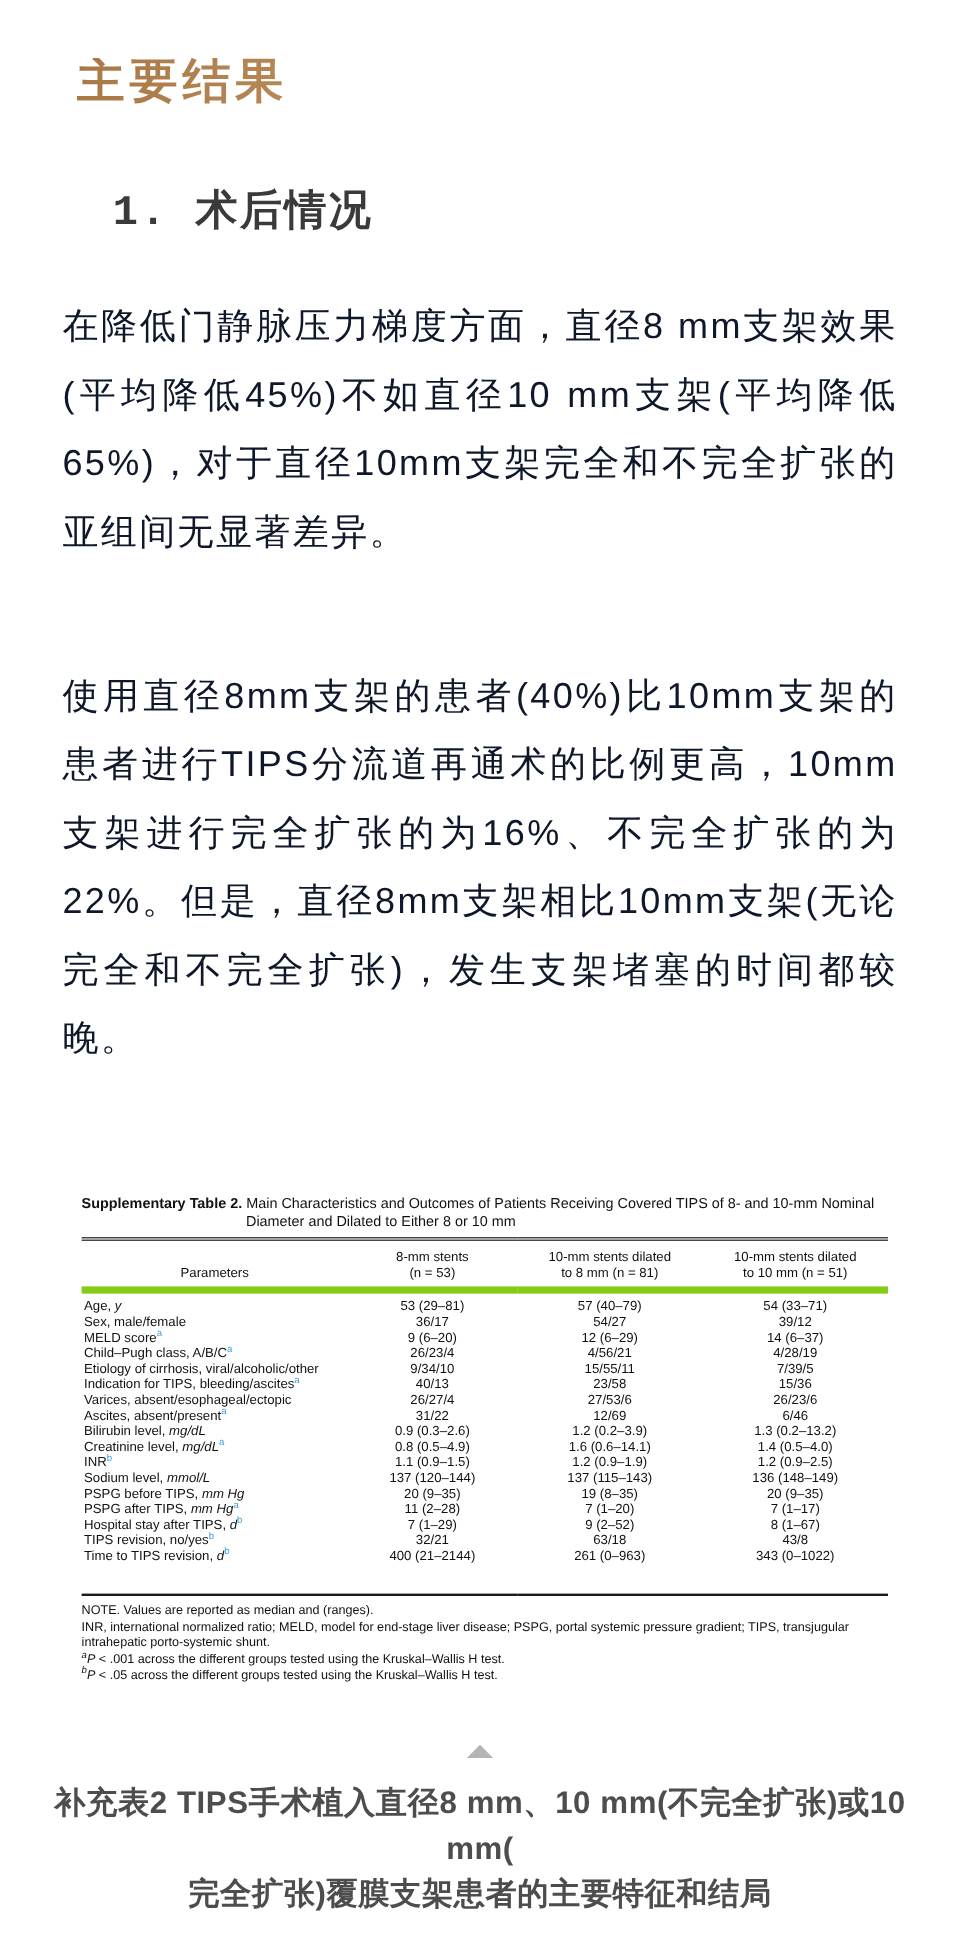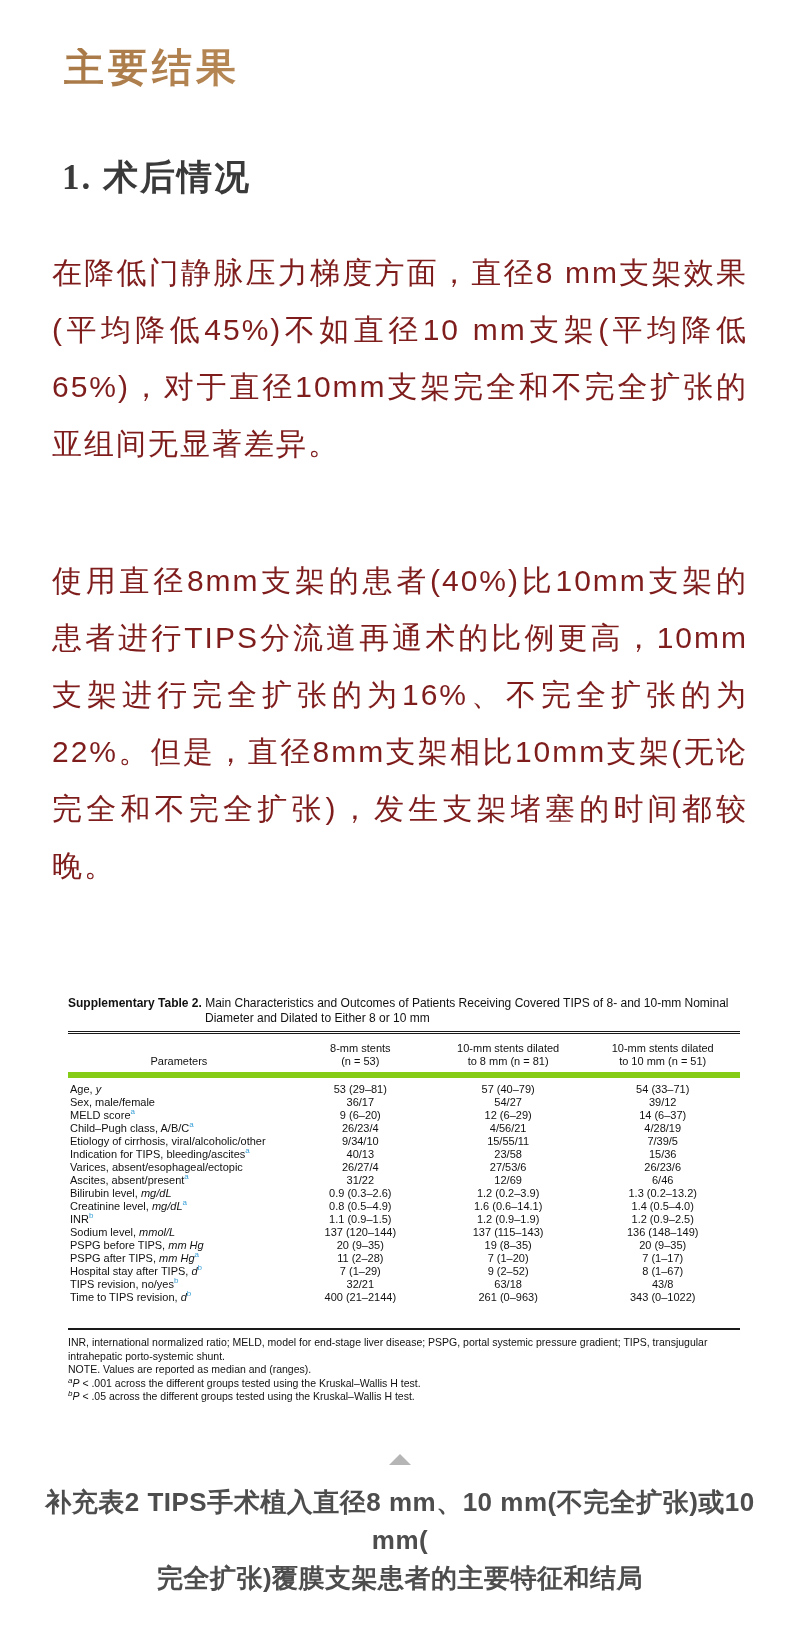--- a/index.html
+++ b/index.html
@@ -20,35 +20,35 @@
     font-size: 40px;
     line-height: 1.0;
     letter-spacing: 4px;
     background: linear-gradient(100deg, #a87947 0%, #c2945f 45%, #dfbd8f 100%);
     -webkit-background-clip: text;
     background-clip: text;
     color: transparent;
   }
   
   .section-heading {
-    margin: 70px 0 0 62px;
-    font-family: Liberation Serif, serif;
+    margin: 70px 0 0 94px;
+    font-family: Liberation Mono, monospace;
     font-weight: bold;
     font-size: 35px;
     line-height: 1.15;
     color: #3a3a3a;
     letter-spacing: 2px;
   }
   
   .body-para {
     margin: 0 52px;
     width: 696px;
     font-size: 30px;
     line-height: 57px;
-    color: #7f1d1d;
+    color: #0f172a;
     text-align: justify;
     letter-spacing: 2px;
     font-weight: 400;
   }
   .para-1 { margin-top: 46px; }
   .para-2 { margin-top: 80px; }
 
   
   .table-block {
     margin: 102px 0 0 68px;
@@ -282,22 +282,22 @@
           <tr>
             <td class="param">Time to TIPS revision, <i>d</i><sup class="sup-blue">b</sup></td>
             <td class="val">400 (21–2144)</td>
             <td class="val">261 (0–963)</td>
             <td class="val">343 (0–1022)</td>
           </tr>
         </tbody>
     </table>
 
     <div class="notes">
+      <p>NOTE. Values are reported as median and (ranges).</p>
       <p>INR, international normalized ratio; MELD, model for end-stage liver disease; PSPG, portal systemic pressure gradient; TIPS, transjugular intrahepatic porto-systemic shunt.</p>
-      <p>NOTE. Values are reported as median and (ranges).</p>
       <p><sup class="sup-note">a</sup><i>P</i><span> &lt; .001 across the different groups tested using the Kruskal–Wallis H test.</span></p>
       <p><sup class="sup-note">b</sup><i>P</i><span> &lt; .05 across the different groups tested using the Kruskal–Wallis H test.</span></p>
     </div>
   </div>
 
   <div class="triangle-wrap">
     <span class="triangle-up"></span>
   </div>
 
   <div class="cn-caption">

